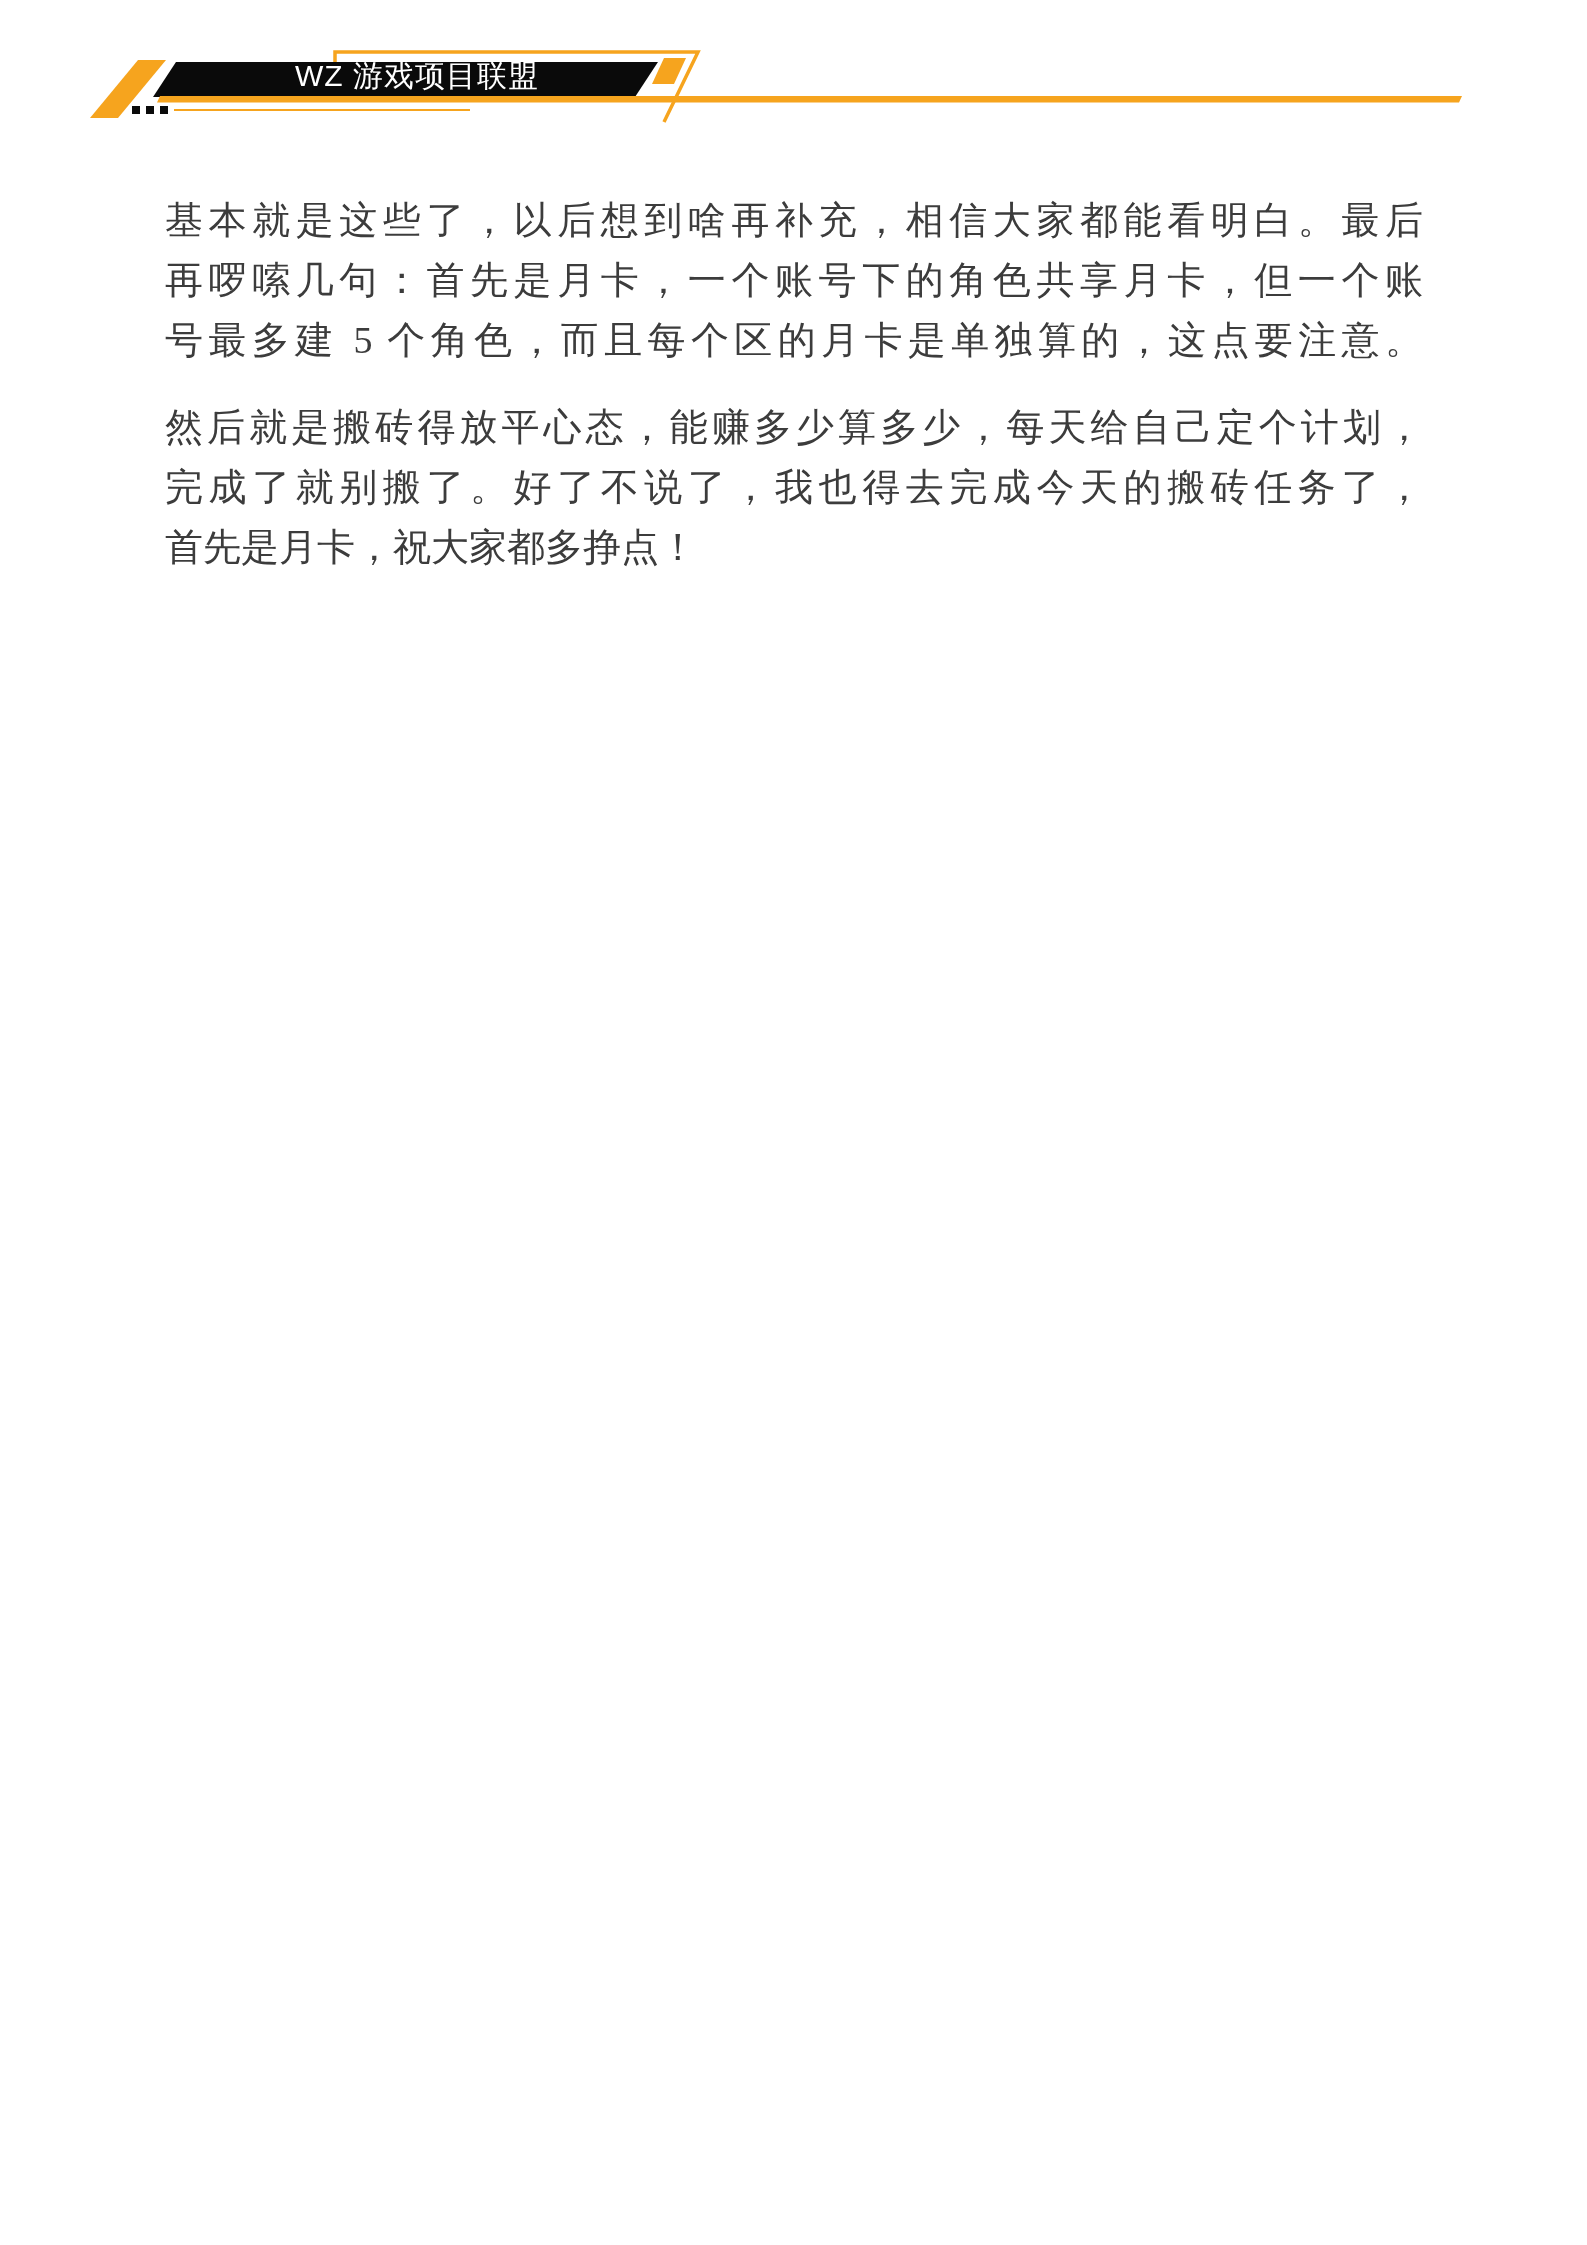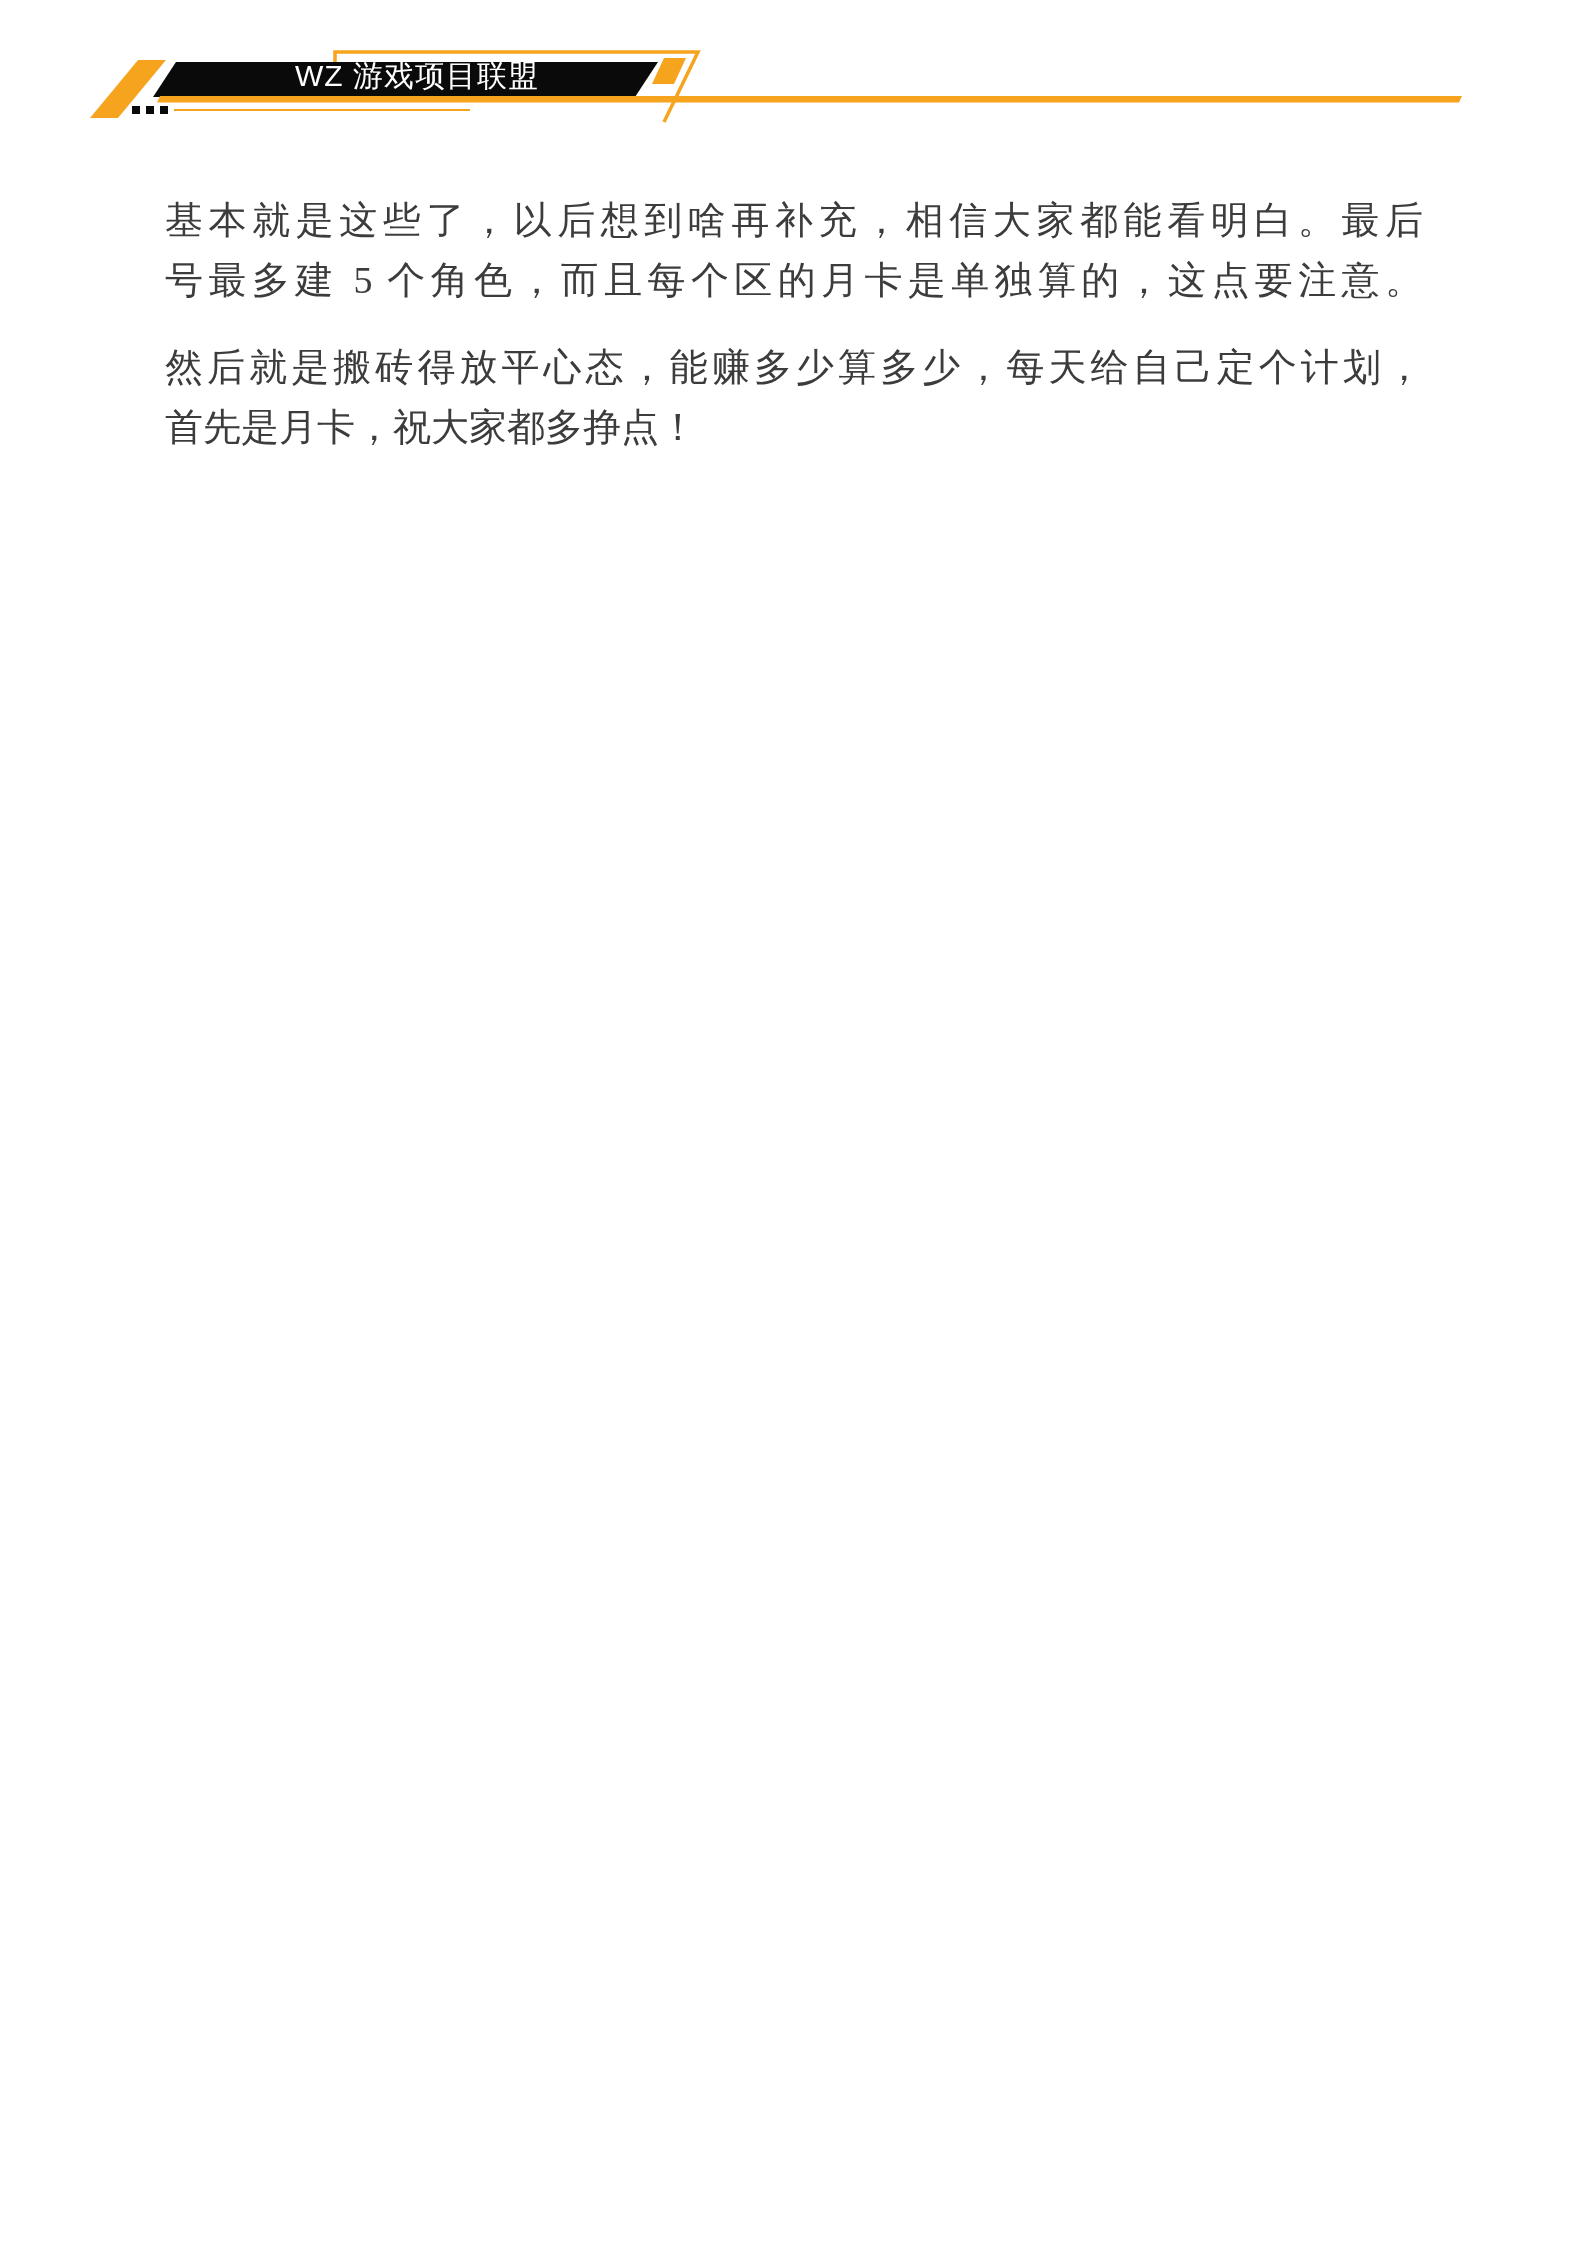--- a/index.html
+++ b/index.html
@@ -109,24 +109,26 @@
 
       <line x1="174" y1="110" x2="470" y2="110" style="stroke:var(--accent); stroke-width:2;"></line>
 
       <text x="417" y="86" text-anchor="middle" class="banner-title-text">WZ 游戏项目联盟</text>
     </svg>
   </header>
 
   <main class="article">
     <div class="para">
         <div class="line">基本就是这些了，以后想到啥再补充，相信大家都能看明白。最后</div>
+        <div class="line">再啰嗦几句：首先是月卡，一个账号下的角色共享月卡，但一个账</div>
         <div class="line">号最多建 5 个角色，而且每个区的月卡是单独算的，这点要注意。</div>
       </div>
     <div class="para">
         <div class="line">然后就是搬砖得放平心态，能赚多少算多少，每天给自己定个计划，</div>
+        <div class="line">完成了就别搬了。好了不说了，我也得去完成今天的搬砖任务了，</div>
         <div class="line">首先是月卡，祝大家都多挣点！</div>
       </div>
   </main>
 
   <footer>
     <div class="footer-rule"></div>
     <div class="page-badge">
       <span>05</span>
     </div>
   </footer>

